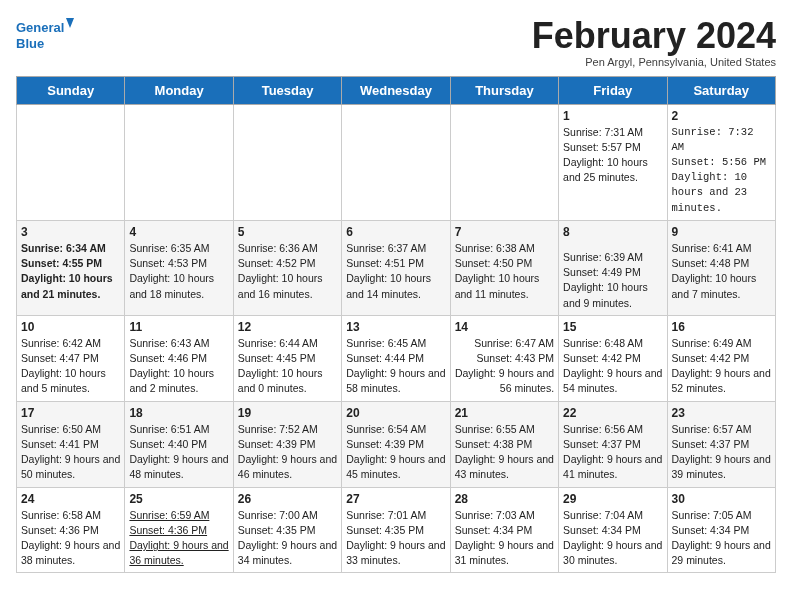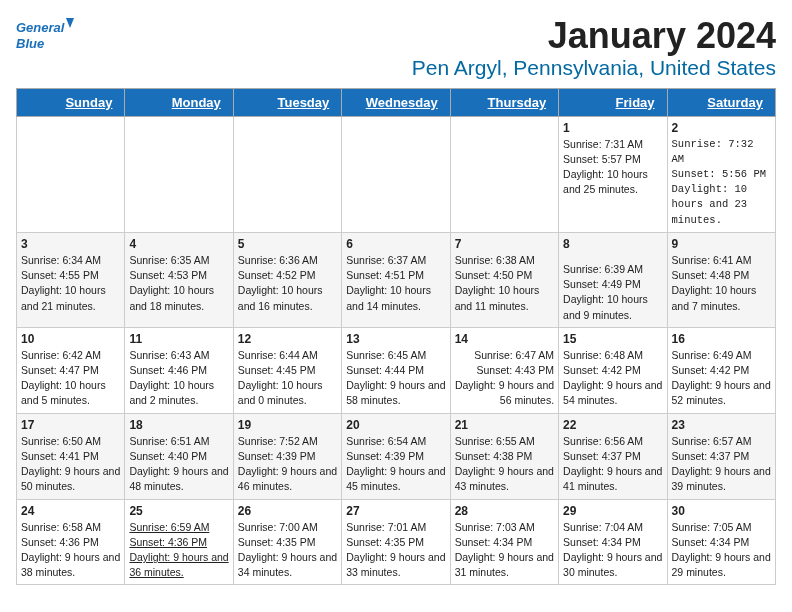--- a/index.html
+++ b/index.html
@@ -13,49 +13,47 @@
     .header-area {
       display: flex;
       justify-content: space-between;
       align-items: flex-start;
       margin-bottom: 8px;
     }
     .logo {
       display: flex;
       align-items: center;
       gap: 4px;
-      font-style: italic;
     }
     .title-block { text-align: right; }
     .month-title {
       font-size: 36px;
       font-weight: bold;
       color: #222;
       line-height: 1.1;
     }
     .subtitle {
-      font-size: 21px;
-      color: #0369a1;
+      font-size: 11px;
+      color: #404040;
     }
     table {
       width: 100%;
       border-collapse: collapse;
       table-layout: fixed;
     }
     thead tr {
       background-color: #1a6fba;
       color: #fff;
     }
     thead th {
       font-size: 13px;
       font-weight: bold;
-      padding: 6px 12px;
-      text-align: right;
+      padding: 6px 4px;
+      text-align: center;
       border: 1px solid #aaa;
-      text-decoration: underline;
     }
     tbody tr {
       background: #fff;
     }
     tbody tr:nth-child(even) {
       background: #f5f5f5;
     }
     tbody td {
       vertical-align: top;
       border: 1px solid #ccc;
@@ -80,21 +78,21 @@
 
 <div class="header-area">
   <div class="logo">
   <svg width="60" height="44" viewBox="0 0 60 44">
     <text x="0" y="16" font-size="13" font-weight="bold" fill="#1a6fba">General</text>
     <text x="0" y="32" font-size="13" font-weight="bold" fill="#1a6fba">Blue</text>
     <polygon points="50,2 58,2 54,12" fill="#1a6fba"></polygon>
   </svg>
 </div>
   <div class="title-block">
-    <div class="month-title">January 2024</div>
+    <div class="month-title">February 2024</div>
     <div class="subtitle">Pen Argyl, Pennsylvania, United States</div>
   </div>
 </div>
 
 <table>
   <thead>
     <tr>
     <th>Sunday</th>
         <th>Monday</th>
         <th>Tuesday</th>
@@ -120,21 +118,21 @@
         <td>
           <div class="day-number">2</div>
           <div class="day-info" style="white-space: pre-line; font-family: Liberation Mono, monospace;">Sunrise: 7:32 AM
 Sunset: 5:56 PM
 Daylight: 10 hours and 23 minutes.</div>
         </td>
       </tr>
       <tr>
         <td>
           <div class="day-number">3</div>
-          <div class="day-info" style="white-space: pre-line;">Sunrise: 6:34 AM
+          <div class="day-info" style="white-space: pre-line; font-weight: bold;">Sunrise: 6:34 AM
 Sunset: 4:55 PM
 Daylight: 10 hours and 21 minutes.</div>
         </td>
         <td>
           <div class="day-number">4</div>
           <div class="day-info" style="white-space: pre-line;">Sunrise: 6:35 AM
 Sunset: 4:53 PM
 Daylight: 10 hours and 18 minutes.</div>
         </td>
         <td>

